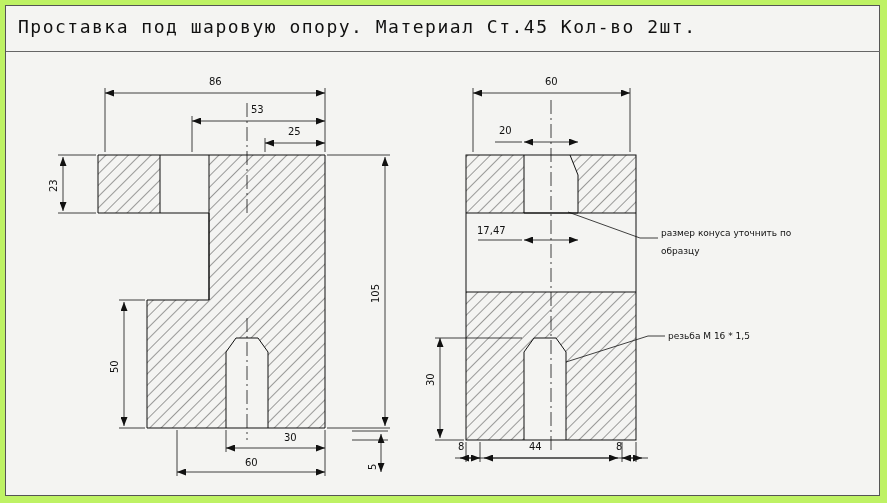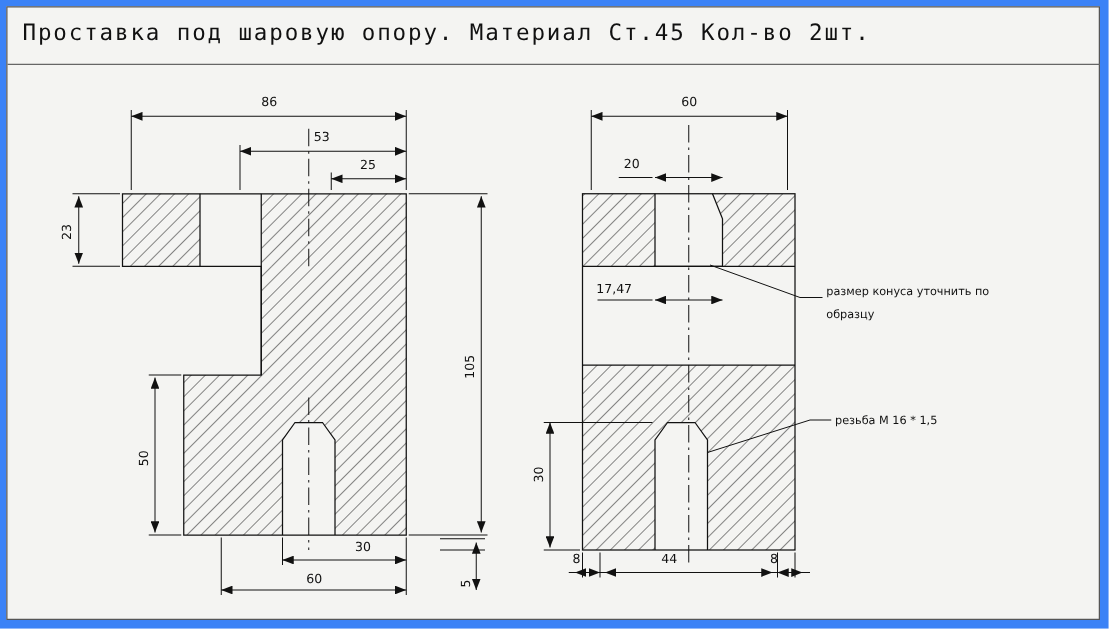--- a/index.html
+++ b/index.html
@@ -7,21 +7,21 @@
     padding: 0;
     background: #ffffff;
   }
   body {
     font-family: "DejaVu Sans", sans-serif;
   }
   #sheet {
     position: relative;
     width: 887px;
     height: 503px;
-    background: #3b82f6;
+    background: #bef264;
     overflow: hidden;
   }
   .frame {
     position: absolute;
     left: 5px;
     top: 5px;
     width: 875px;
     height: 491px;
     border: 1px solid #555;
     background: #f4f4f2;

